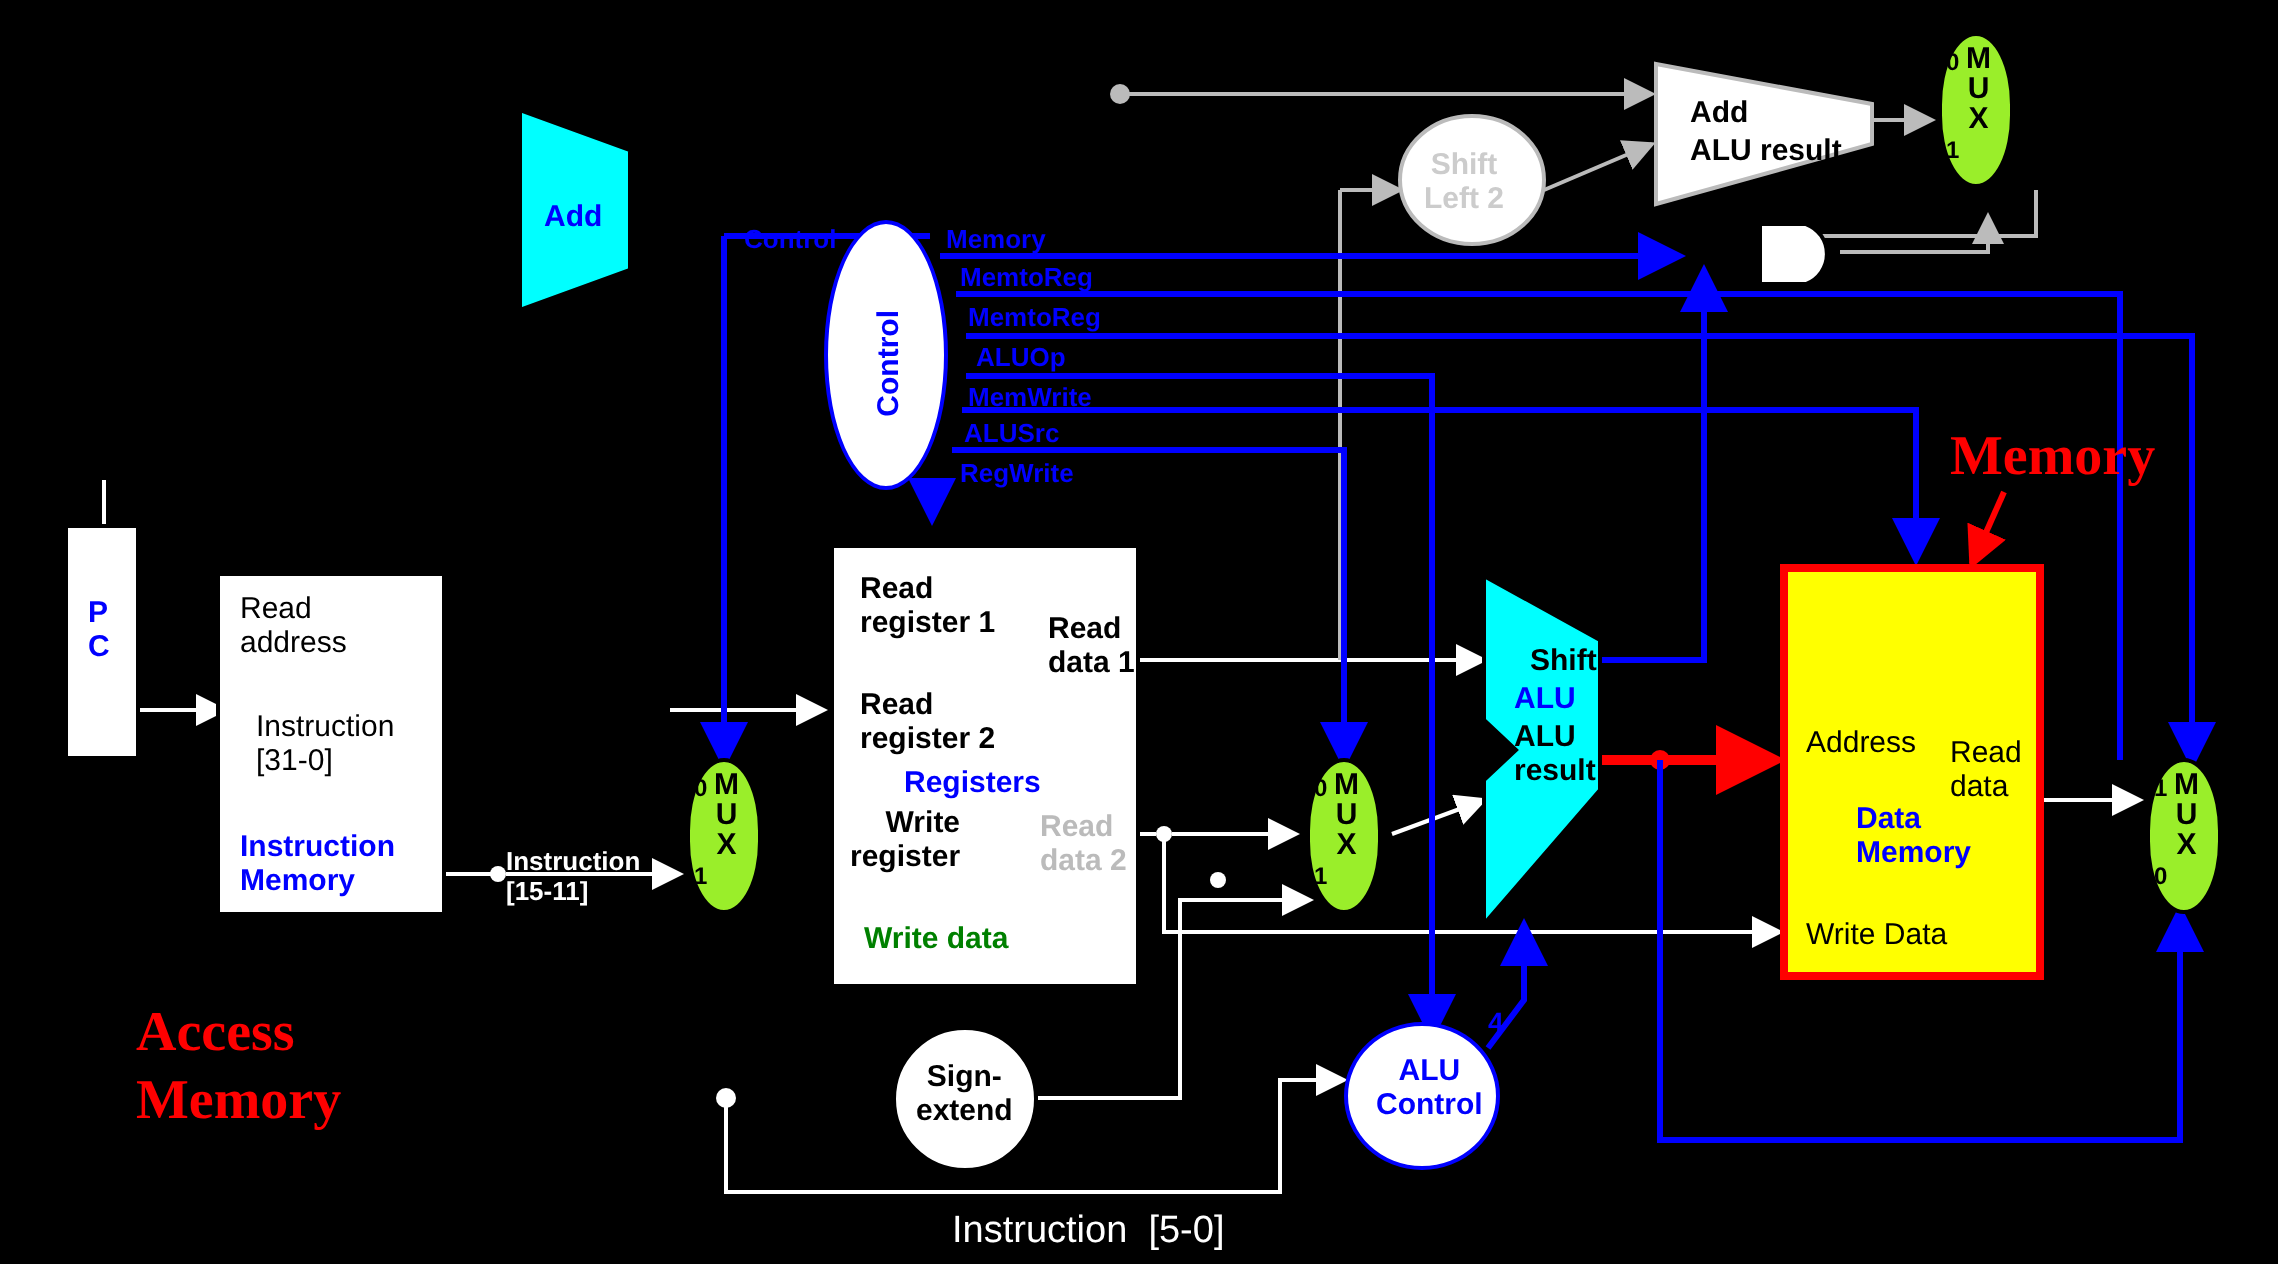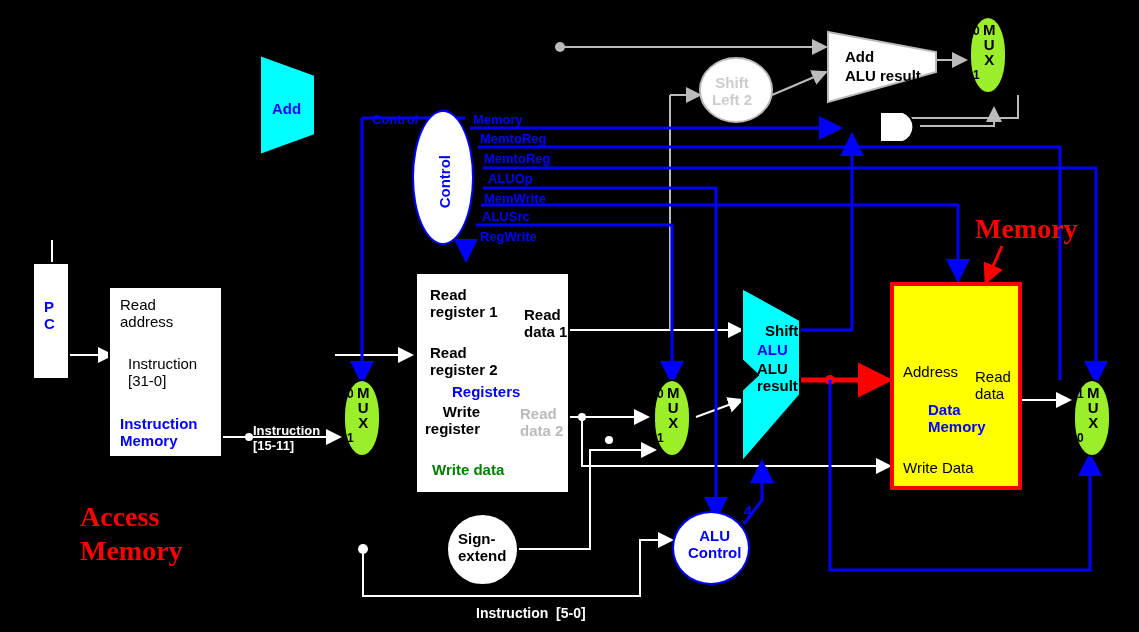--- a/index.html
+++ b/index.html
@@ -297,33 +297,33 @@
 
   <div class="box" style="left:890px; top:282px; width:132px; height:208px; background:#ffff00; border:4px solid #ff0000;"></div>
   <div class="lbl" style="left:903px; top:363px;">Address</div>
   <div class="lbl" style="left:975px; top:368px;">Read
 data</div>
   <div class="lbl bold blue" style="left:928px; top:401px;">Data
 Memory</div>
   <div class="lbl" style="left:903px; top:459px;">Write Data</div>
 
   <div class="circle" style="left:446px; top:513px; width:73px; height:73px;"></div>
-  <div class="lbl bold" style="left:458px; top:530px; ">Sign-
+  <div class="lbl bold" style="left:458px; top:530px; text-align:center;">Sign-
 extend</div>
 
   <div class="circle" style="left:672px; top:511px; width:78px; height:74px; border-color:#0000ff;"></div>
   <div class="lbl bold blue" style="left:688px; top:527px; text-align:center;">ALU
 Control</div>
 
   <div class="lbl" style="left:253px; top:424px; color:#ffffff; font-size:13px; font-weight:bold; border-bottom:0;">Instruction
 [15-11]</div>
-  <div class="lbl" style="left:476px; top:605px; color:#ffffff; font-size:14px; font-weight:bold;">Instruction  [5-0]</div>
+  <div class="lbl" style="left:476px; top:605px; color:#ffffff; font-size:19px; font-weight:normal;">Instruction  [5-0]</div>
   <div class="lbl" style="left:744px; top:503px; color:#0000ff; font-size:14px; font-weight:bold;">4</div>
 
   <div class="title-red" style="left:975px; top:212px;">Memory</div>
   <svg class="layer" viewBox="0 0 1139 632">
     <path d="M1002,246 L986,282" stroke="#ff0000" stroke-width="3" fill="none" marker-end="url(#arrR)"></path>
   </svg>
 
-  <div class="title-red" style="left:80px; top:500px;">Access
+  <div class="title-red" style="left:68px; top:500px;">Access
 Memory</div>
 
 </div>
 
 </body></html>

